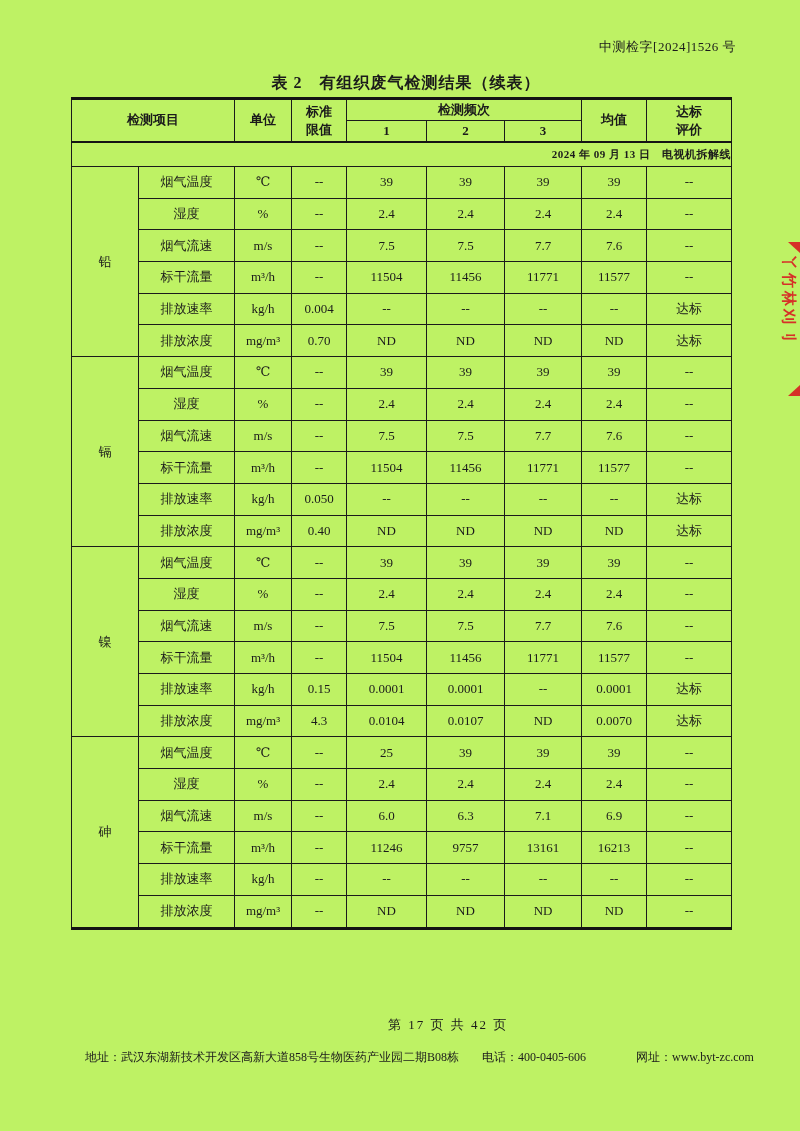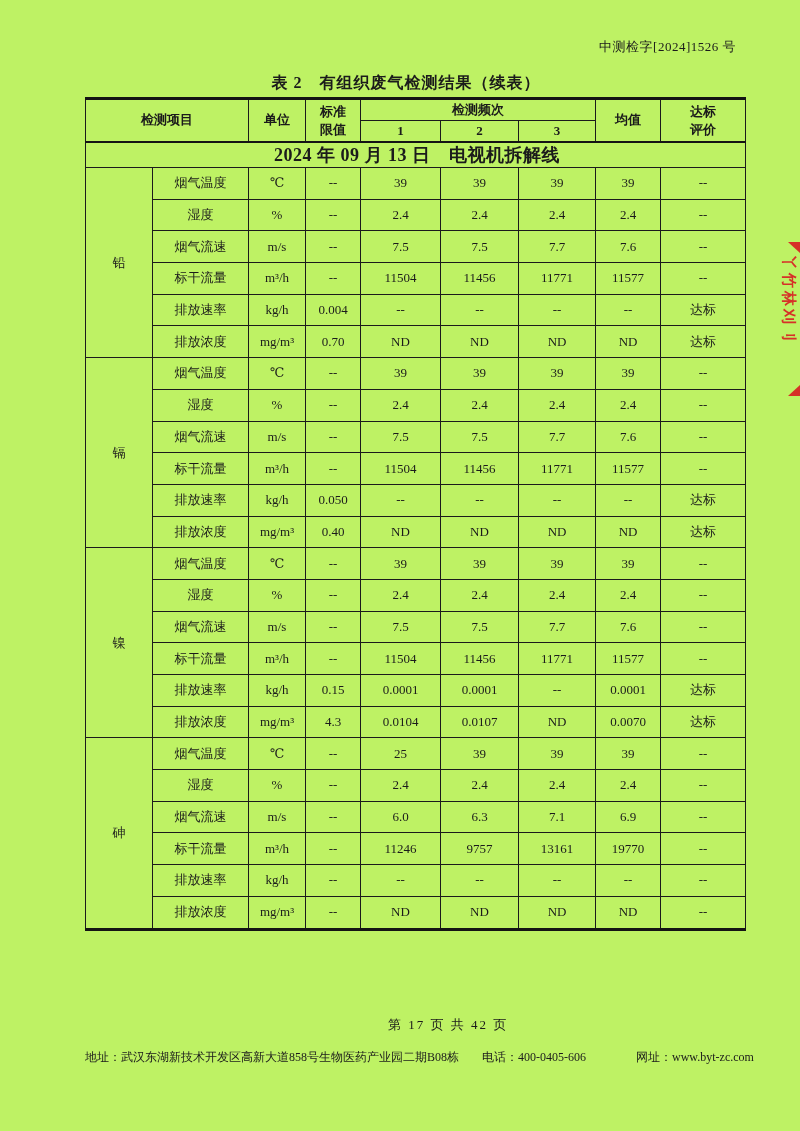--- a/index.html
+++ b/index.html
@@ -11,38 +11,38 @@
   }
   .ref-number{
     position:absolute;top:38px;right:64px;
     font-size:13px;letter-spacing:.5px;
   }
   .doc-title{
     position:absolute;top:73px;left:0;width:100%;
     text-align:center;font-weight:bold;font-size:16px;letter-spacing:1px;margin-left:6px;
   }
   table.report{
-    position:absolute;left:85px;top:97px;width:660px;
+    position:absolute;left:71px;top:97px;width:660px;
     border-collapse:collapse;table-layout:fixed;
     font-size:13px;
     border-top:3px solid #141414;
     border-bottom:3px solid #141414;
   }
   table.report th,table.report td{
     border:1px solid #1b1b1b;
     text-align:center;vertical-align:middle;
     padding:0;overflow:hidden;
   }
   thead th{font-weight:bold;line-height:1.25;}
   thead tr.h1 th{height:20px;}
   thead tr.h2 th{height:20px;}
   thead{border-bottom:2.5px solid #141414;}
   tbody tr.date-row td{
-    height:23px;text-align:center;font-weight:bold;
-    padding-left:3px;font-size:18px;letter-spacing:.5px;
+    height:23px;text-align:right;font-weight:bold;
+    padding-left:3px;font-size:11px;letter-spacing:.5px;
     border-top:2.5px solid #141414;
   }
   tbody tr.data-row td{height:30.7px;}
   td.group-cell{font-size:13px;}
   .two-line span{display:block;line-height:1.35;}
   .footer-page{
     position:absolute;top:1016px;left:0;width:100%;
     text-align:center;font-size:13px;letter-spacing:2px;padding-left:48px;
   }
   .footer-info{
@@ -330,21 +330,21 @@
           <td>6.9</td>
           <td>--</td>
         </tr>
         <tr class="data-row">
           <td>标干流量</td>
           <td>m³/h</td>
           <td>--</td>
           <td>11246</td>
           <td>9757</td>
           <td>13161</td>
-          <td>19770</td>
+          <td>16213</td>
           <td>--</td>
         </tr>
         <tr class="data-row">
           <td>排放速率</td>
           <td>kg/h</td>
           <td>--</td>
           <td>--</td>
           <td>--</td>
           <td>--</td>
           <td>--</td>

